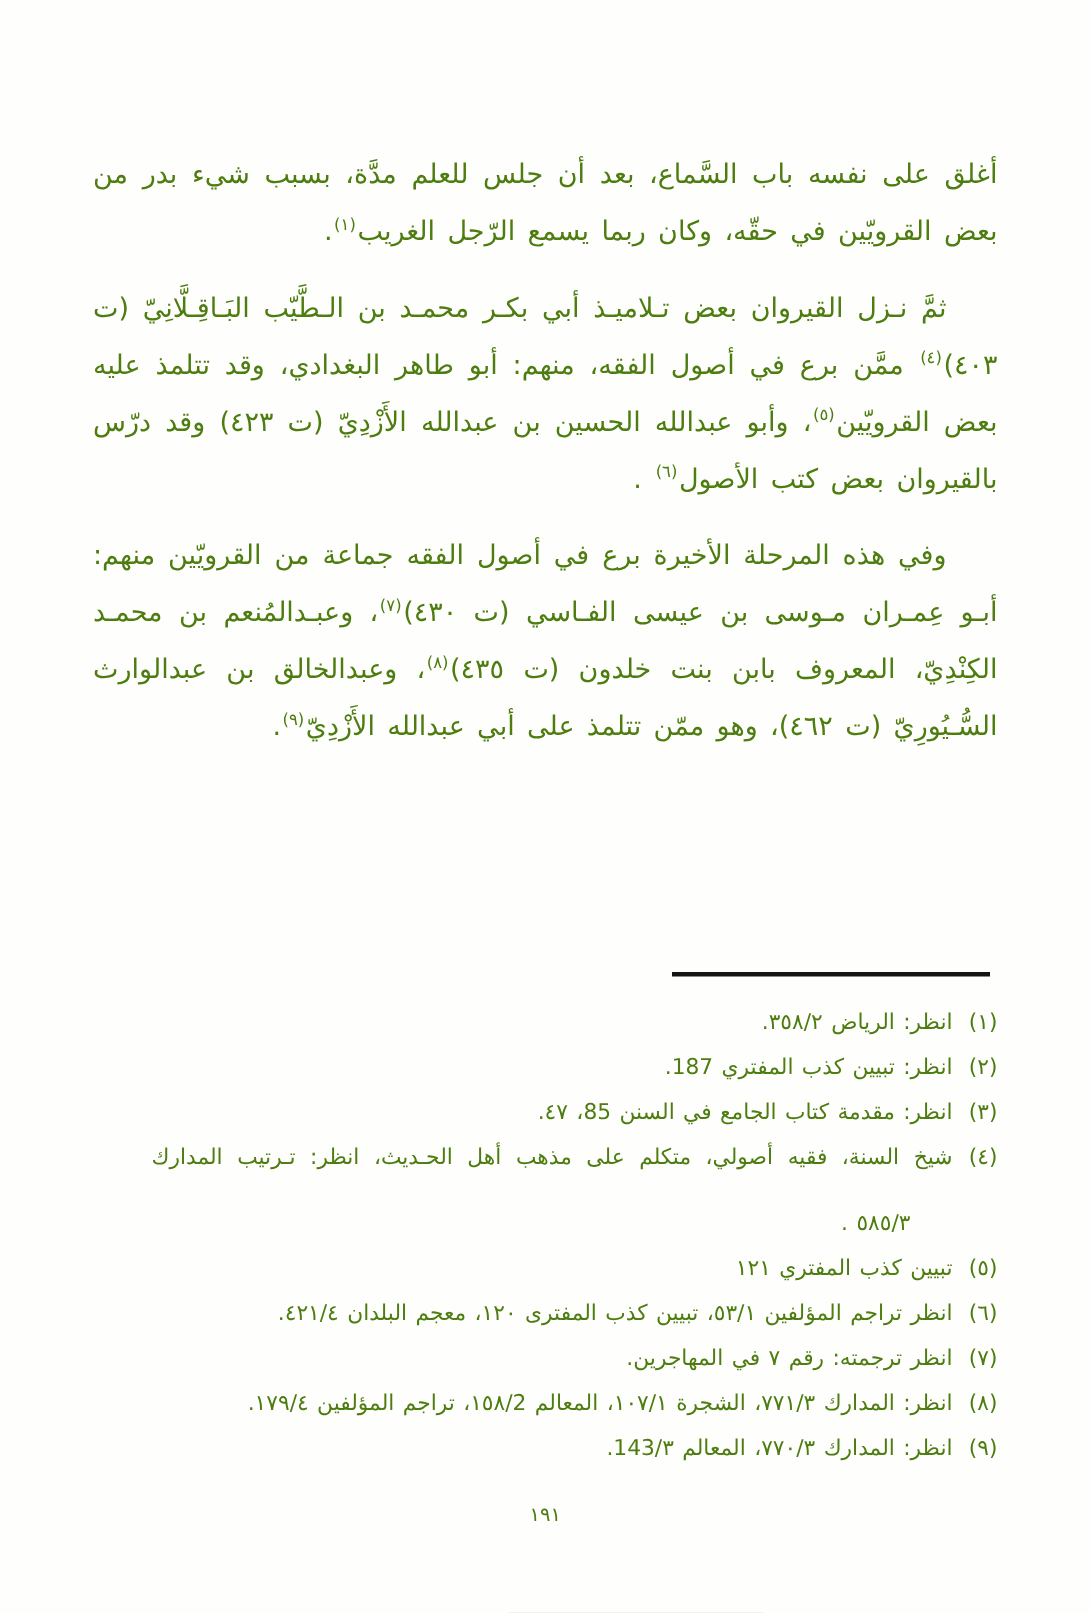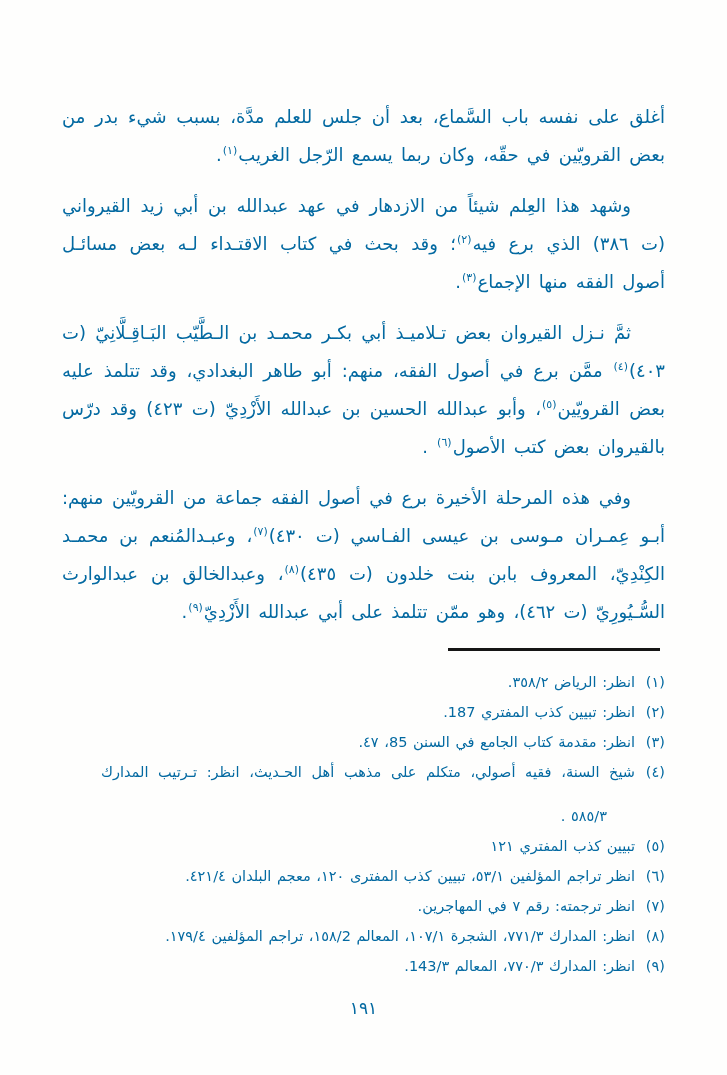--- a/index.html
+++ b/index.html
@@ -6,21 +6,21 @@
     margin: 0;
     padding: 0;
     background: #e8e8e8;
   }
   .page {
     position: relative;
     width: 727px;
     height: 1075px;
     margin: 0 auto;
     background: #fefefd;
-    color: #0369a1;
+    color: #4d7c0f;
     direction: rtl;
     font-family: "DejaVu Sans", sans-serif;
     overflow: hidden;
   }
   .body-text {
     position: absolute;
     top: 98px;
     right: 62px;
     left: 62px;
   }
@@ -70,34 +70,33 @@
     display: block;
     padding-right: 28px; 
     margin-top: 14px;
   }
   .page-number {
     position: absolute;
     bottom: 57px;
     left: 0;
     right: 0;
     text-align: center;
-    font-size: 17px;
+    font-size: 13px;
     letter-spacing: 2px;
   }
 </style>
 </head>
 <body>
 
 <div class="page">
 
   <main class="body-text">
 
     <p class="para"><span>أغلق على نفسه باب السَّماع، بعد أن جلس للعلم مدَّة، بسبب شيء بدر من بعض القرويّين في حقّه، وكان ربما يسمع الرّجل الغريب</span><sup class="fnref">(١)</sup><span>.</span></p>
 
-    <p class="para indent"><span>وشهد هذا العِلم شيئاً من الازدهار في عهد عبدالله بن أبي زيد القيرواني (ت ٣٨٦) الذي برع فيه</span><sup class="fnref">(٢)</sup><span>؛ وقد بحث في كتاب الاقتـداء لـه بعض مسائـل أصول الفقه منها الإجماع</span><sup class="fnref">(٣)</sup><span>.</span></p>
 
     <p class="para indent"><span>ثمَّ نـزل القيروان بعض تـلاميـذ أبي بكـر محمـد بن الـطَّيّب البَـاقِـلَّانِيّ (ت ٤٠٣)</span><sup class="fnref">(٤)</sup><span> ممَّن برع في أصول الفقه، منهم: أبو طاهر البغدادي، وقد تتلمذ عليه بعض القرويّين</span><sup class="fnref">(٥)</sup><span>، وأبو عبدالله الحسين بن عبدالله الأَزْدِيّ (ت ٤٢٣) وقد درّس بالقيروان بعض كتب الأصول</span><sup class="fnref">(٦)</sup><span> .</span></p>
 
     <p class="para indent"><span>وفي هذه المرحلة الأخيرة برع في أصول الفقه جماعة من القرويّين منهم: أبـو عِمـران مـوسى بن عيسى الفـاسي (ت ٤٣٠)</span><sup class="fnref">(٧)</sup><span>، وعبـدالمُنعم بن محمـد الكِنْدِيّ، المعروف بابن بنت خلدون (ت ٤٣٥)</span><sup class="fnref">(٨)</sup><span>، وعبدالخالق بن عبدالوارث السُّـيُورِيّ (ت ٤٦٢)، وهو ممّن تتلمذ على أبي عبدالله الأَزْدِيّ</span><sup class="fnref">(٩)</sup><span>.</span></p>
 
   </main>
 
   <section class="footnotes">
 
     <div class="fn-separator"></div>

